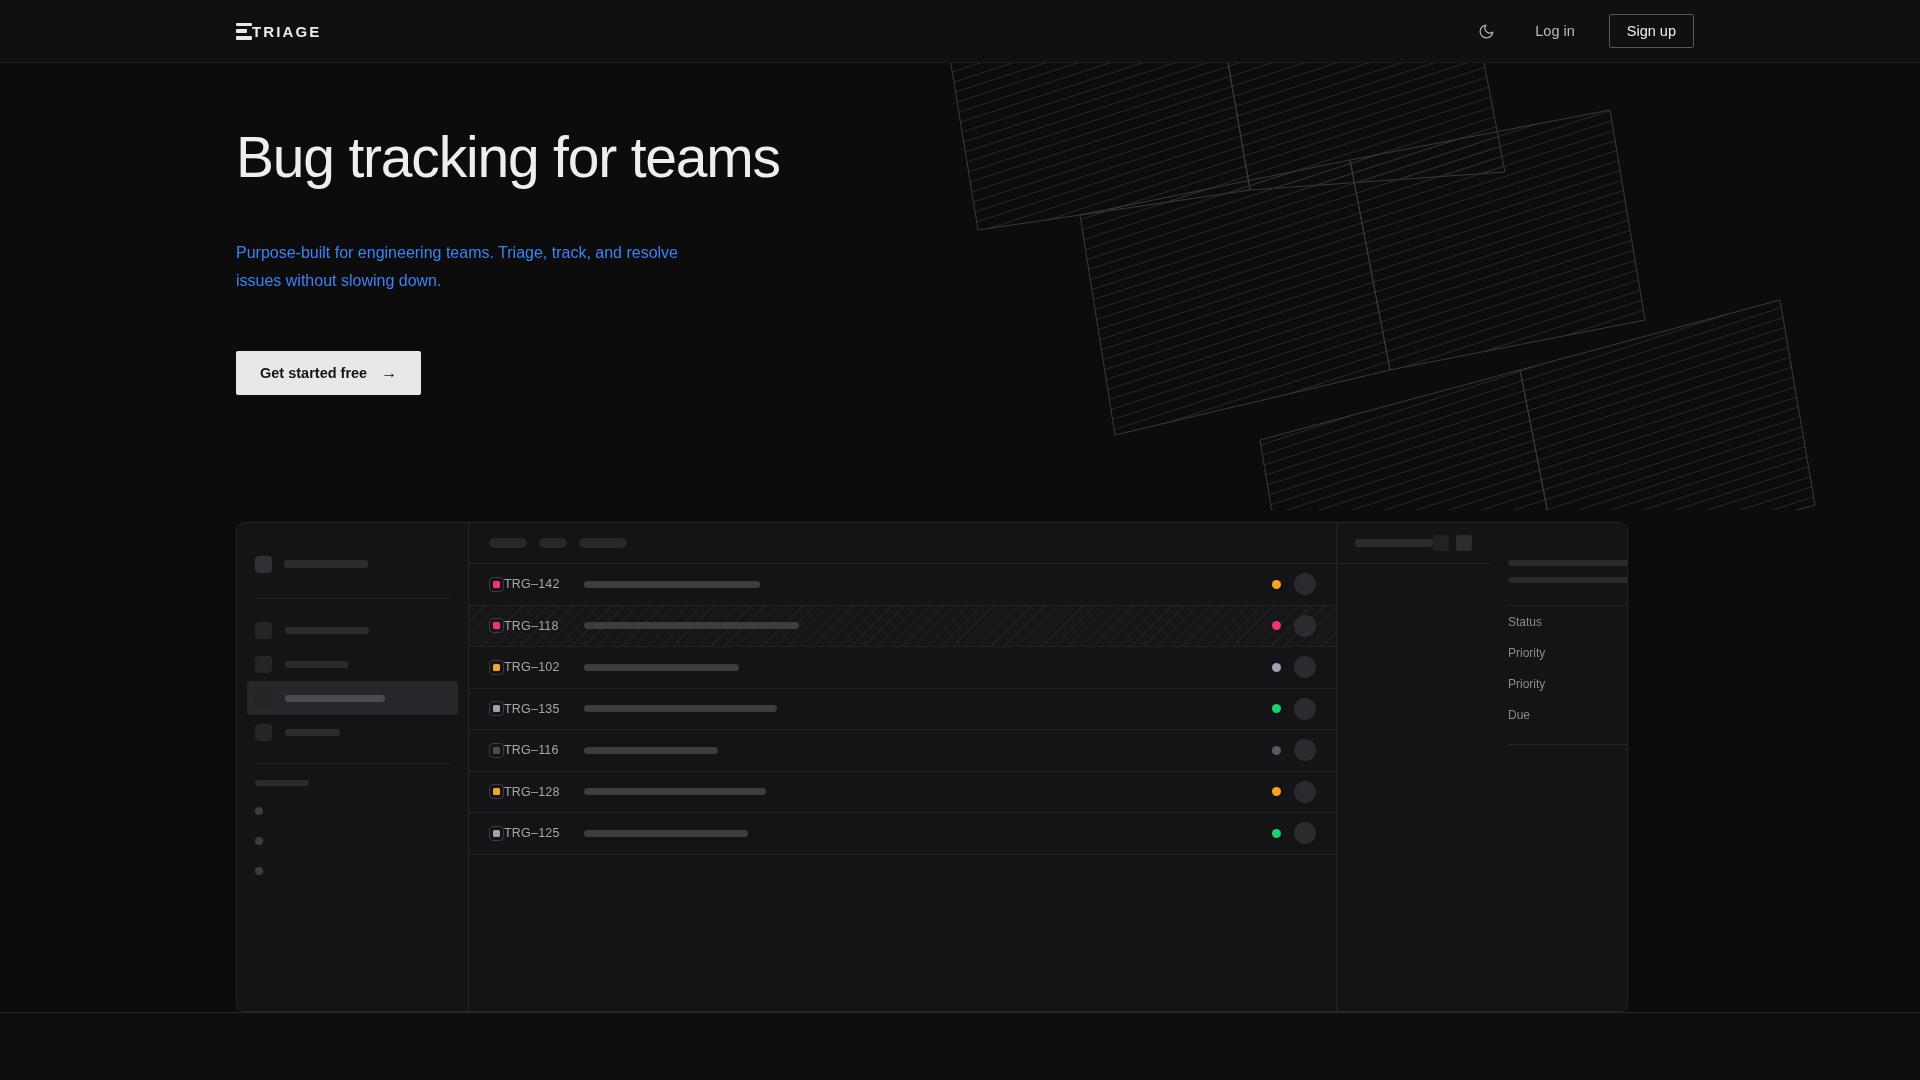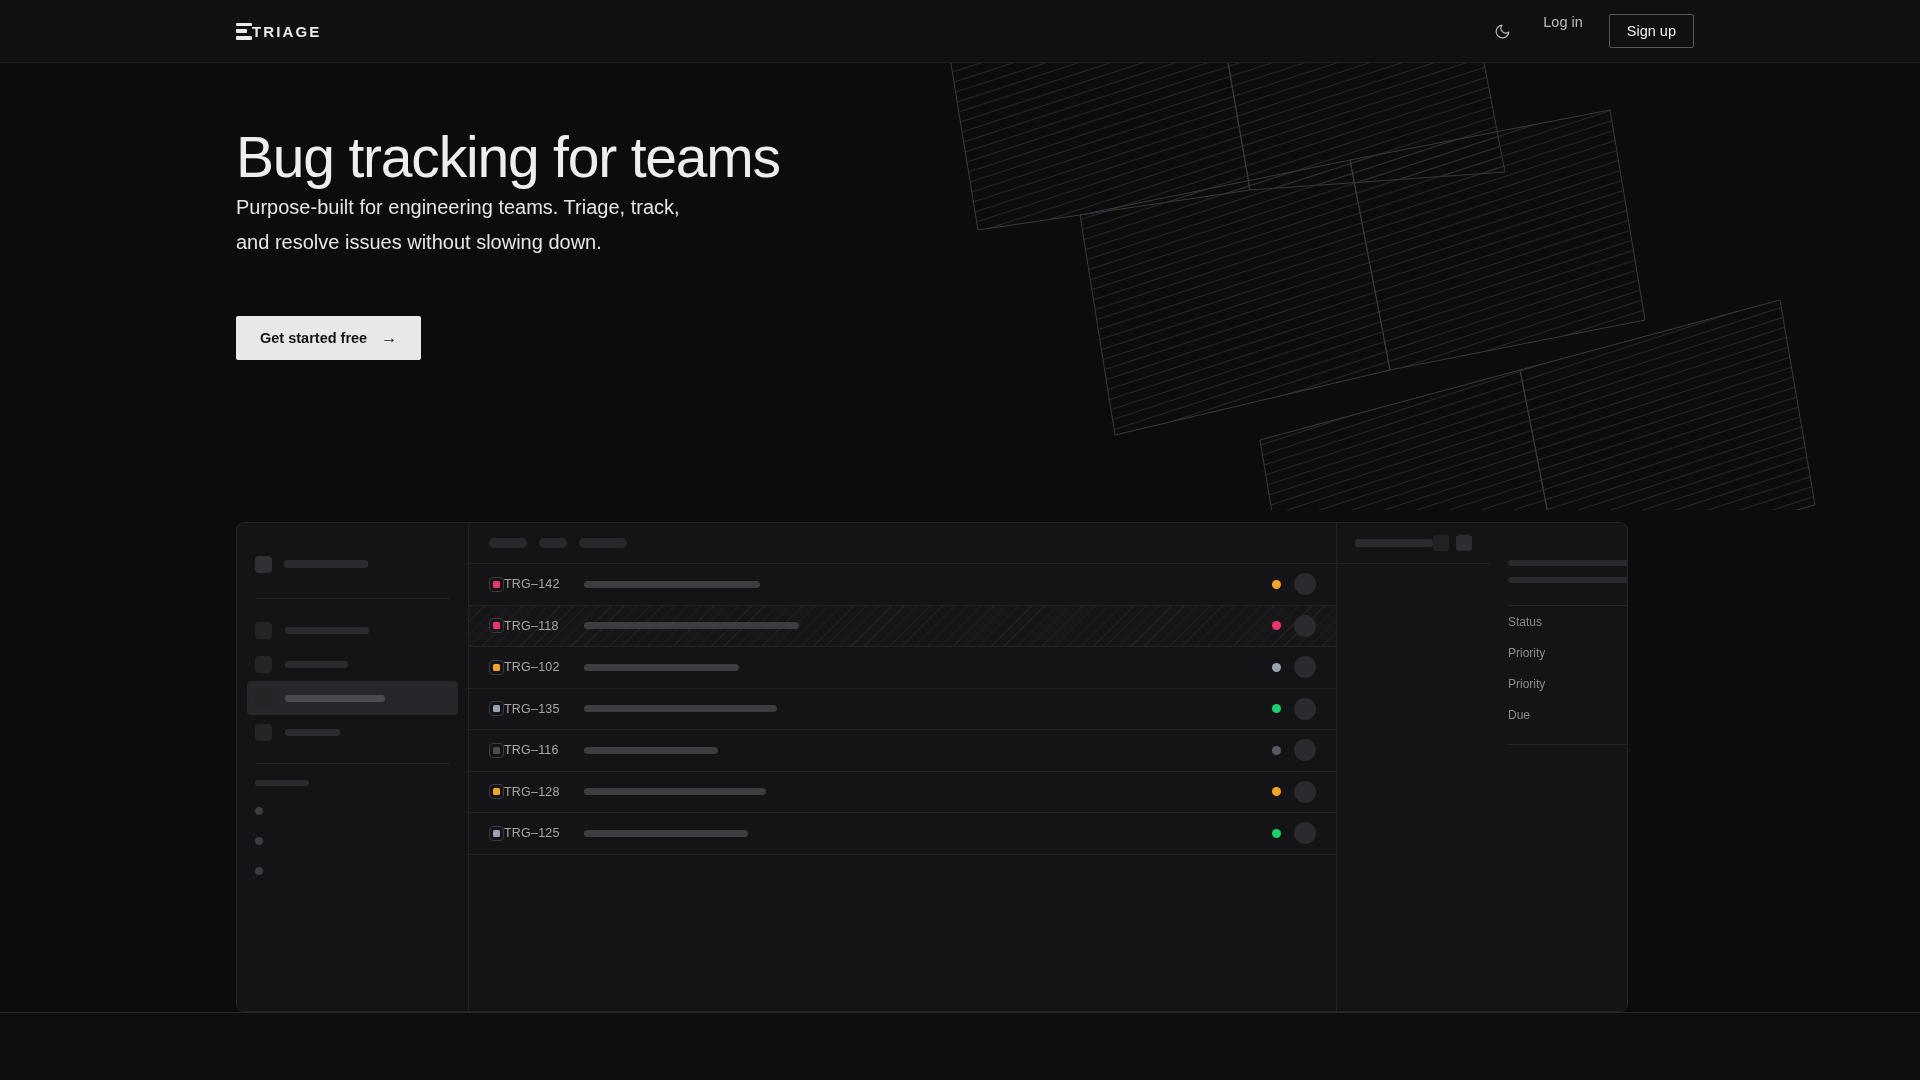--- a/index.html
+++ b/index.html
@@ -60,22 +60,22 @@
     font-size: 15px;
     font-weight: bold;
     letter-spacing: 2.1px;
     color: #ebebec;
   }
 
   .nav-right {
     position: absolute;
     right: 226px;
     display: flex;
-    align-items: flex-start;
-    gap: 0px;
+    align-items: center;
+    gap: 8px;
   }
 
   .theme-toggle {
     width: 34px; height: 34px;
     display: flex; align-items: center; justify-content: center;
     margin-right: 24px;
     cursor: pointer;
   }
   .theme-toggle svg { display: block; }
 
@@ -122,23 +122,24 @@
   .hero h1 {
     font-size: 57px;
     line-height: 1.16;
     font-weight: normal;
     color: #eeeeef;
     letter-spacing: -1.2px;
     max-width: 640px;
   }
 
   .hero p {
-    font-size: 20px;
+    margin-top: 49px;
+    font-size: 16px;
     line-height: 1.75;
-    color: #e5e5e5;
+    color: #3b82f6;
     max-width: 470px;
   }
 
   .cta {
     margin-top: 56px;
     display: inline-flex;
     align-items: center;
     gap: 14px;
     background: #e8e8e8;
     color: #131314;

